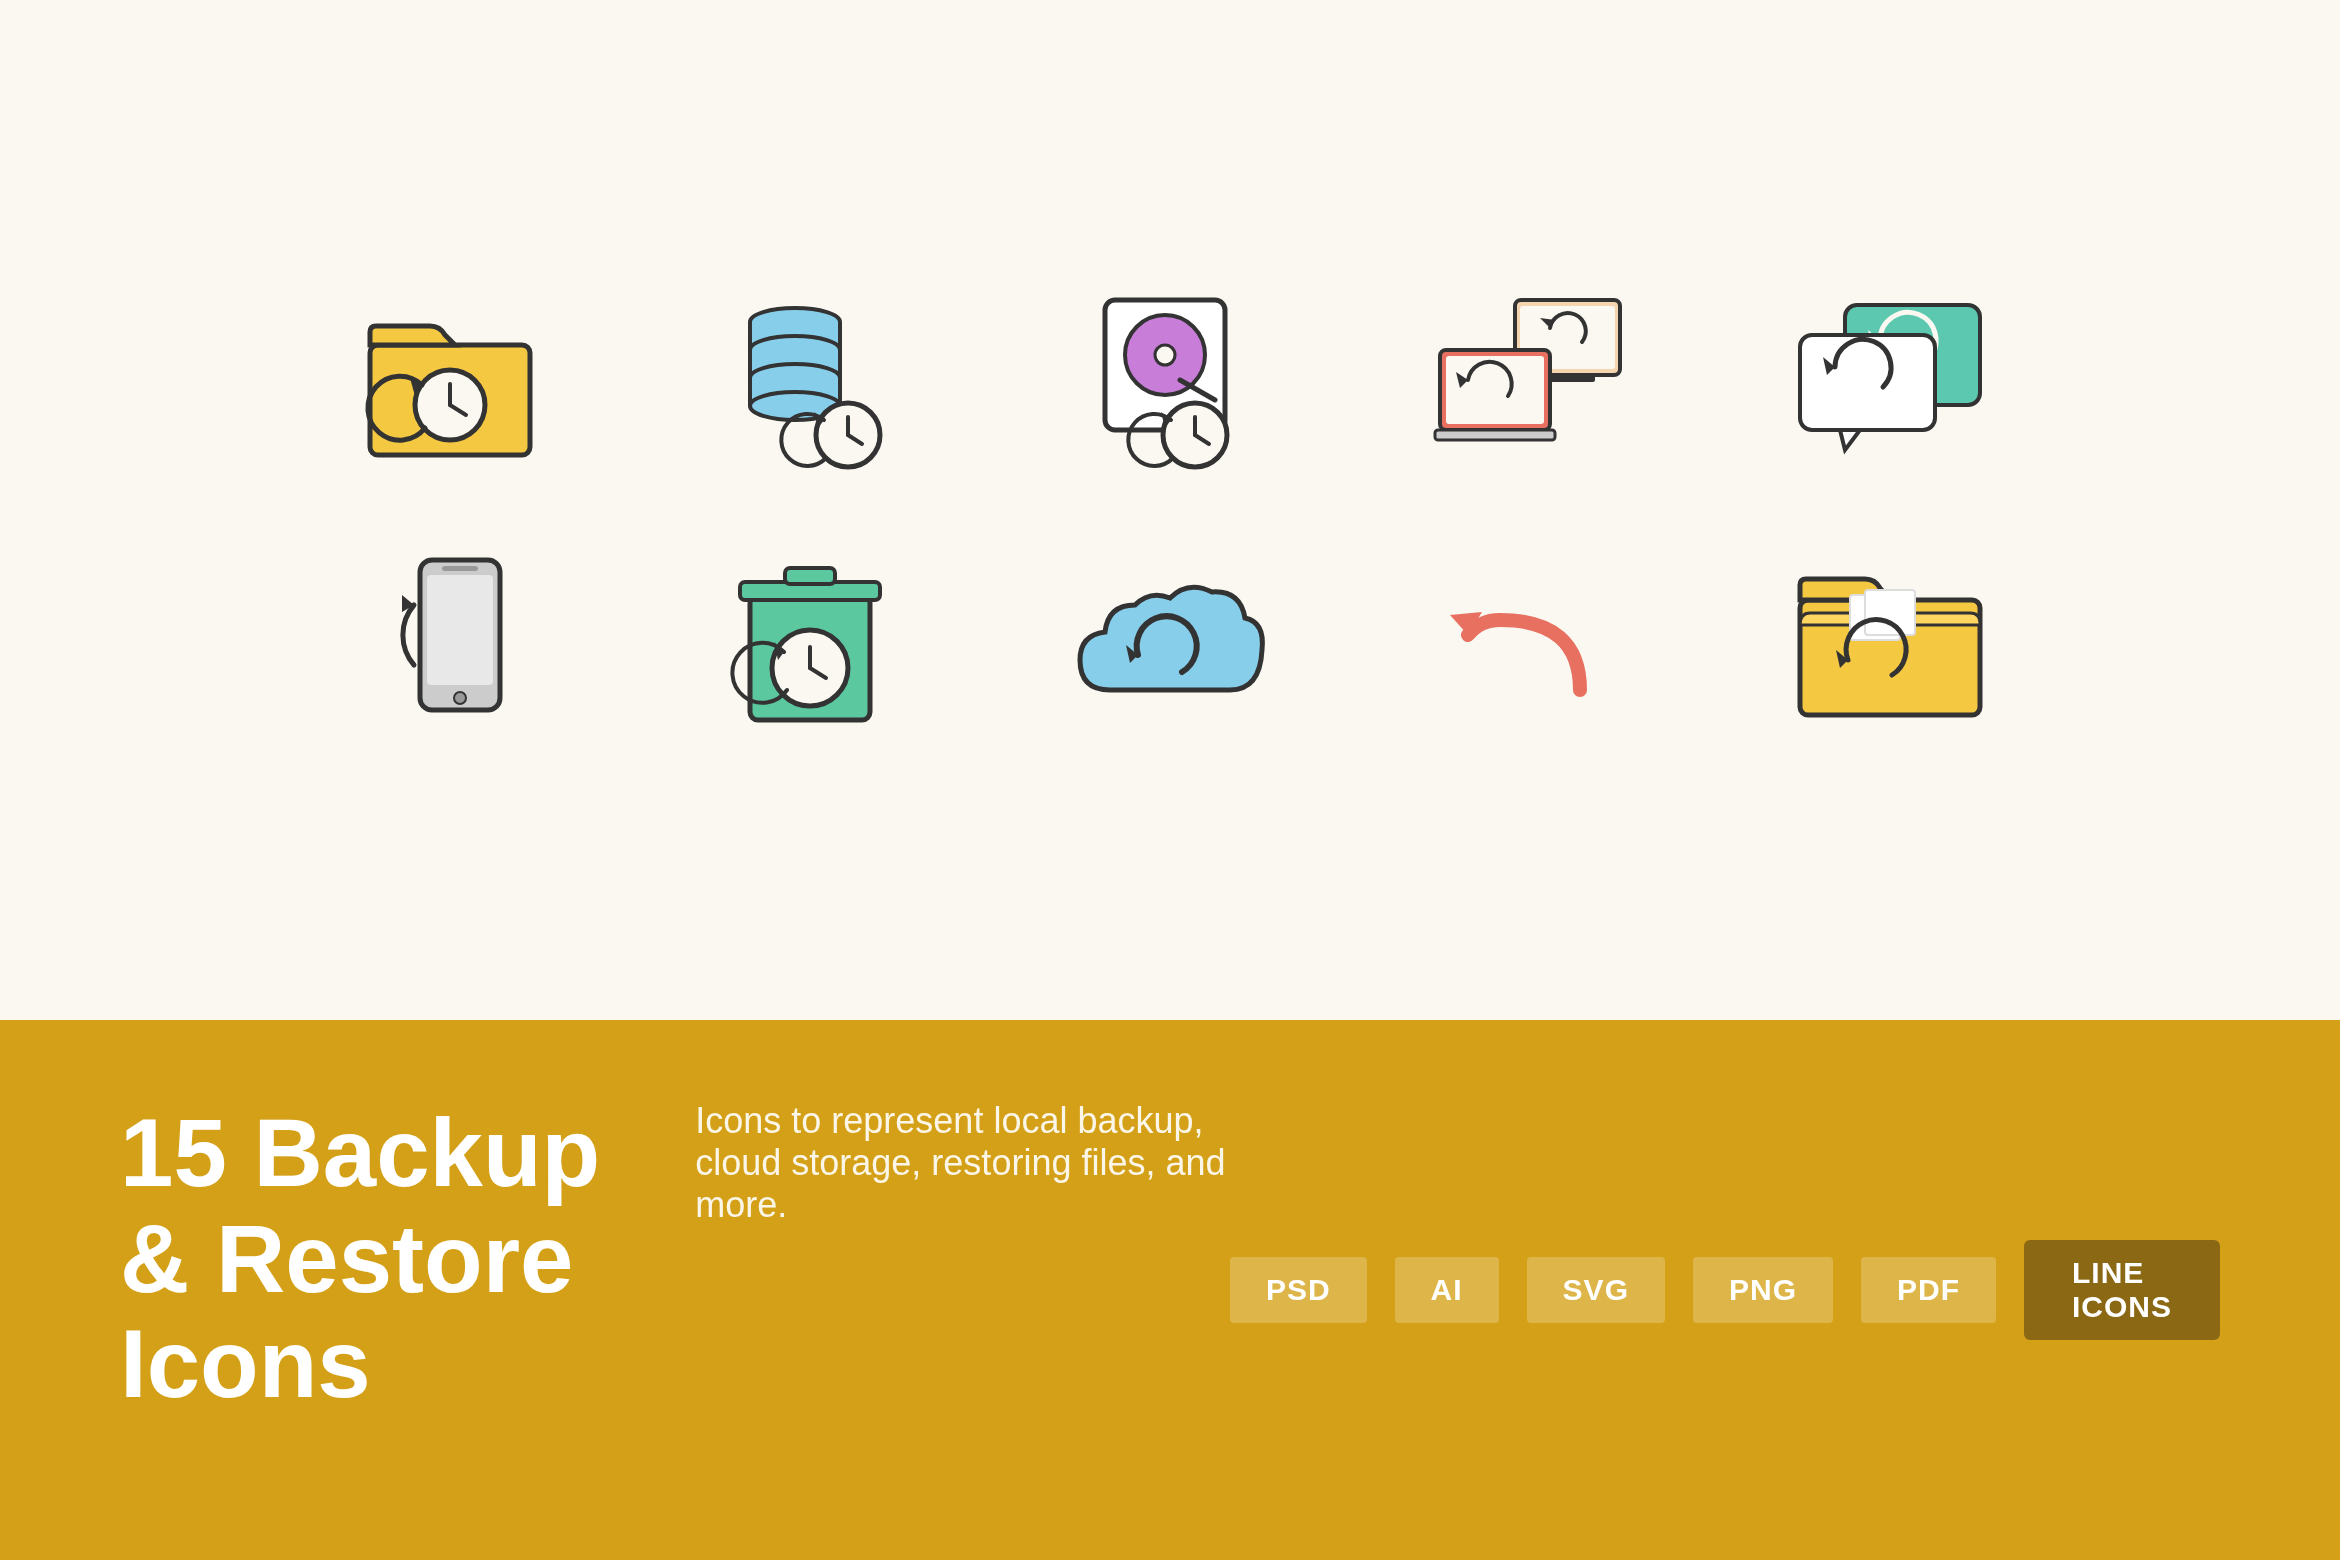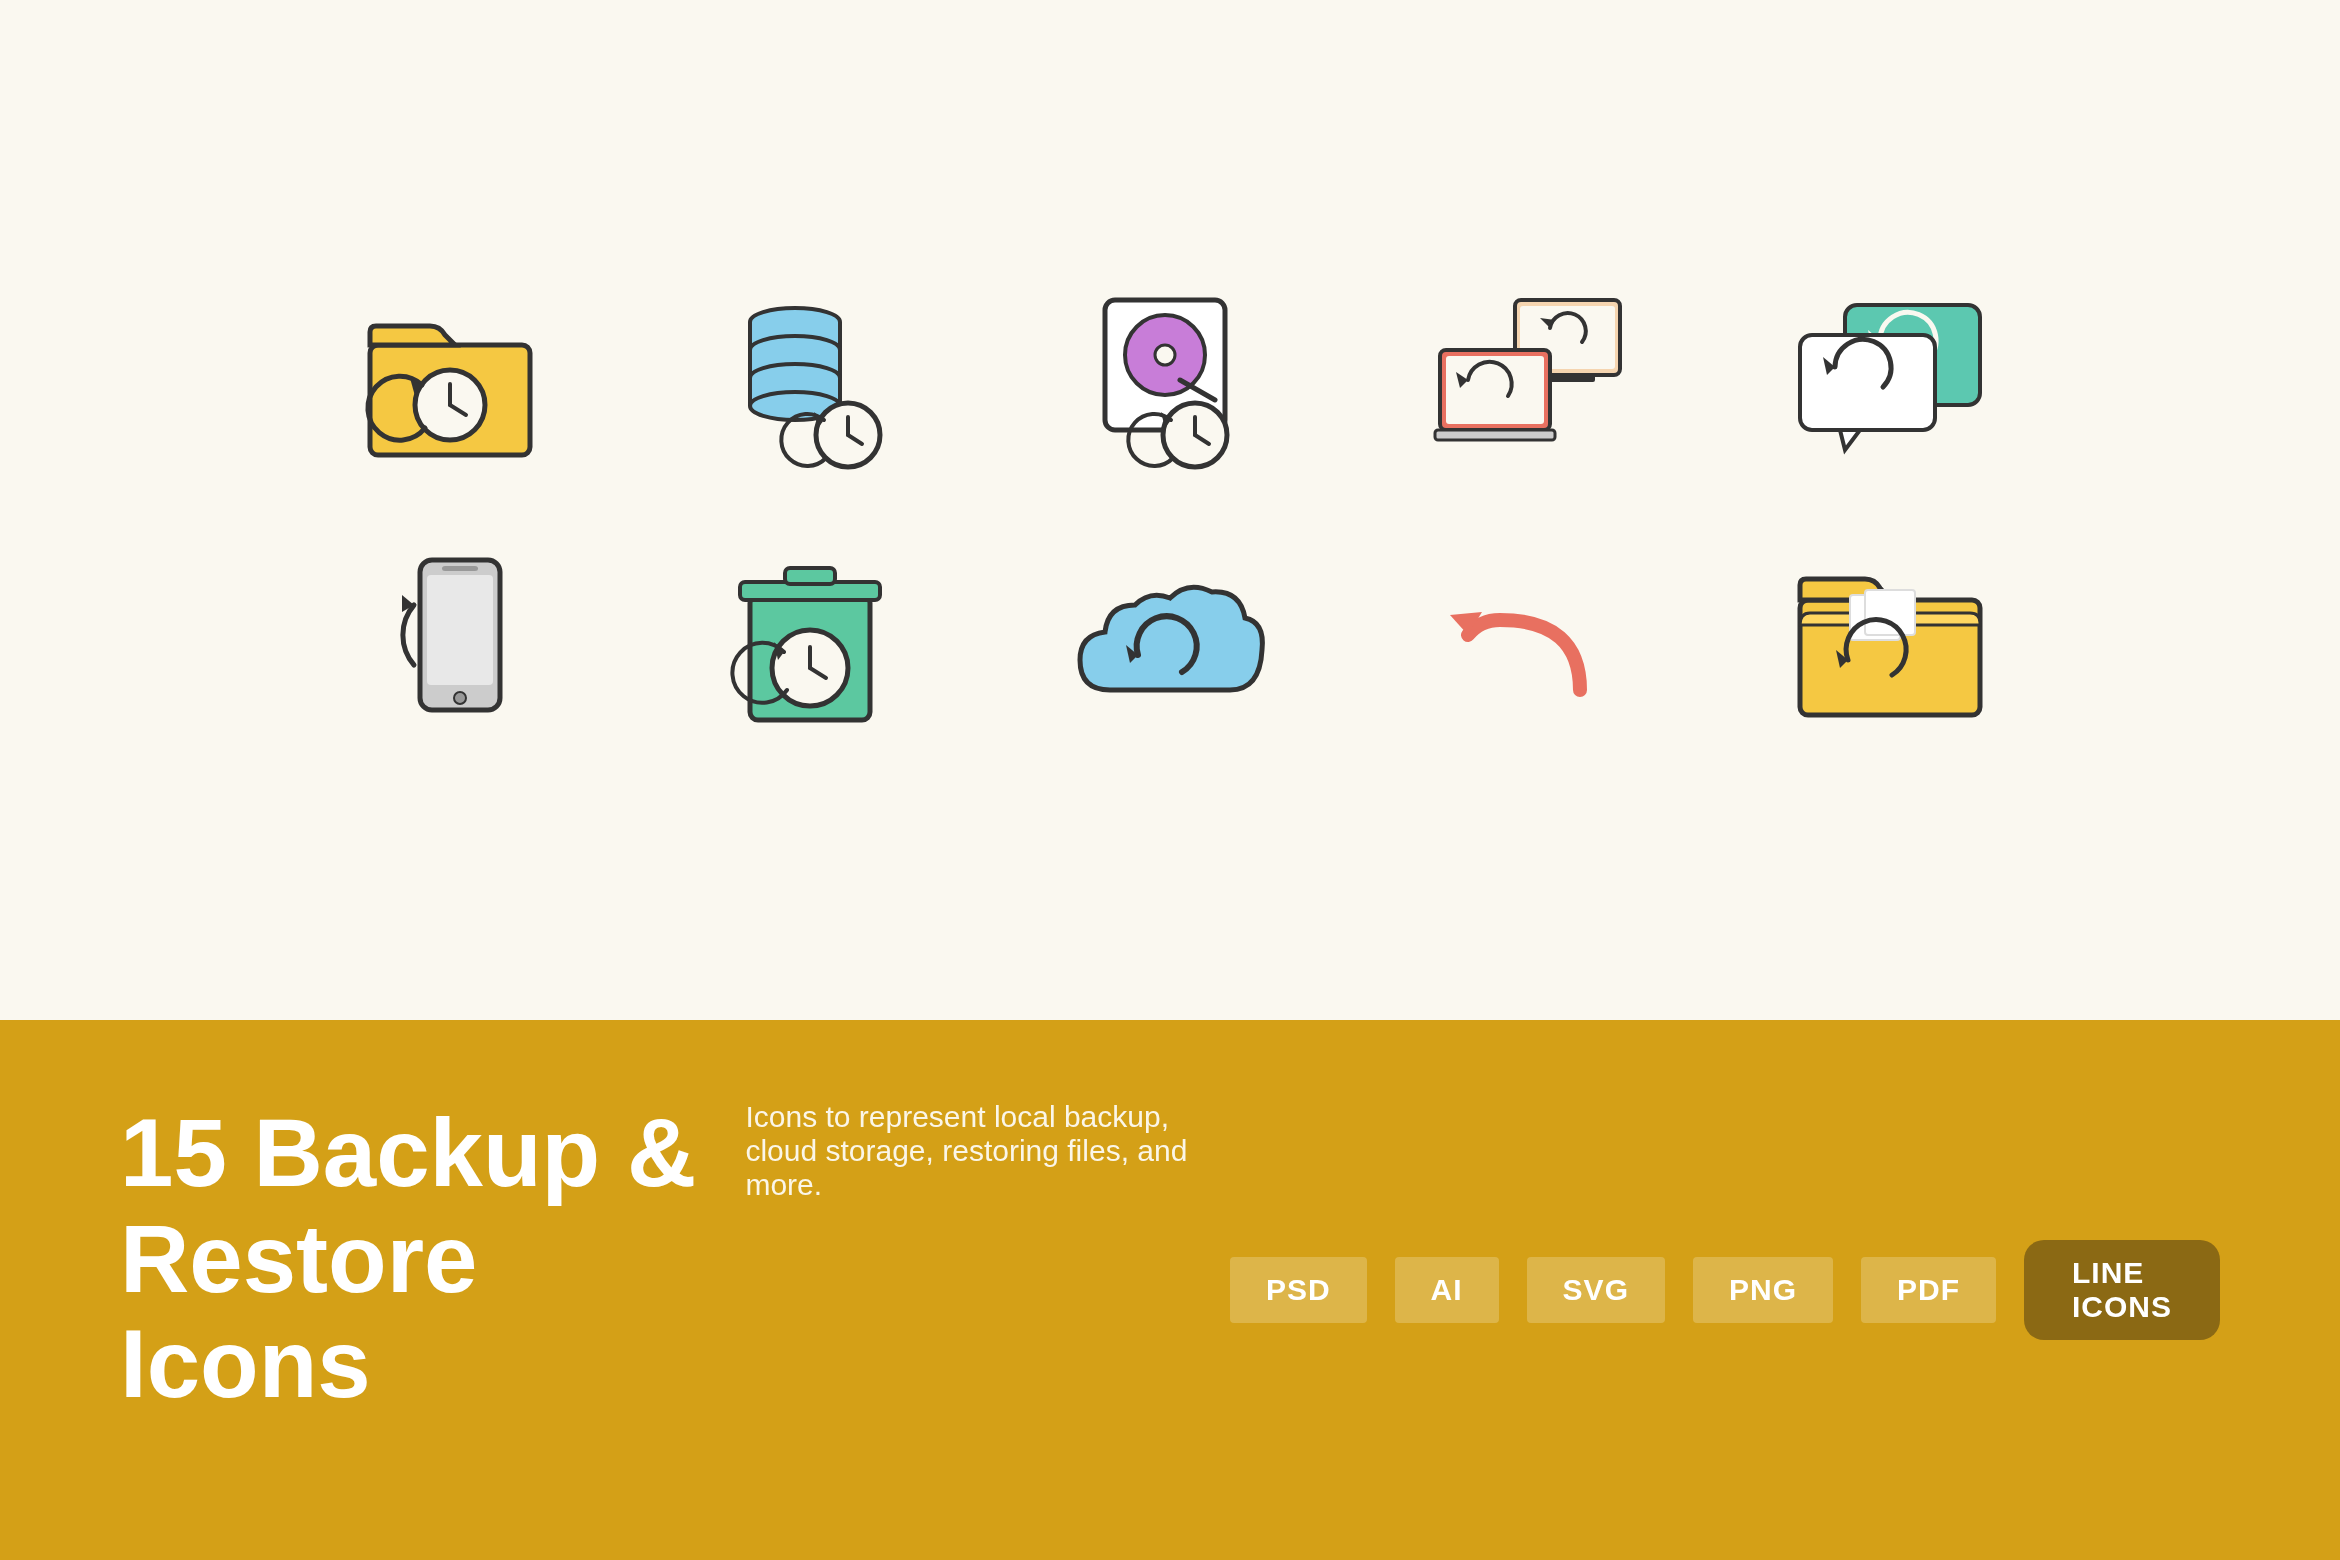--- a/index.html
+++ b/index.html
@@ -51,21 +51,21 @@
     .main-title {
       color: #fff;
       font-size: 96px;
       font-weight: 900;
       margin-bottom: 24px;
       line-height: 1.1;
     }
 
     .subtitle {
       color: rgba(255,255,255,0.9);
-      font-size: 30px;
+      font-size: 36px;
       font-weight: 400;
       margin-bottom: 60px;
     }
 
     .tags-row {
       display: flex;
       flex-direction: row;
       align-items: center;
       gap: 28px;
     }
@@ -79,21 +79,21 @@
       border-radius: 4px;
       letter-spacing: 1px;
     }
 
     .tag-active {
       background-color: #8b6914;
       color: #fff;
       font-size: 30px;
       font-weight: 700;
       padding: 16px 48px;
-      border-radius: 20px;
+      border-radius: 6px;
       letter-spacing: 1px;
     }
   </style>
 </head>
 <body>
 
 <div class="top-section">
   <div class="icon-row">
 
     <div class="icon-container">

